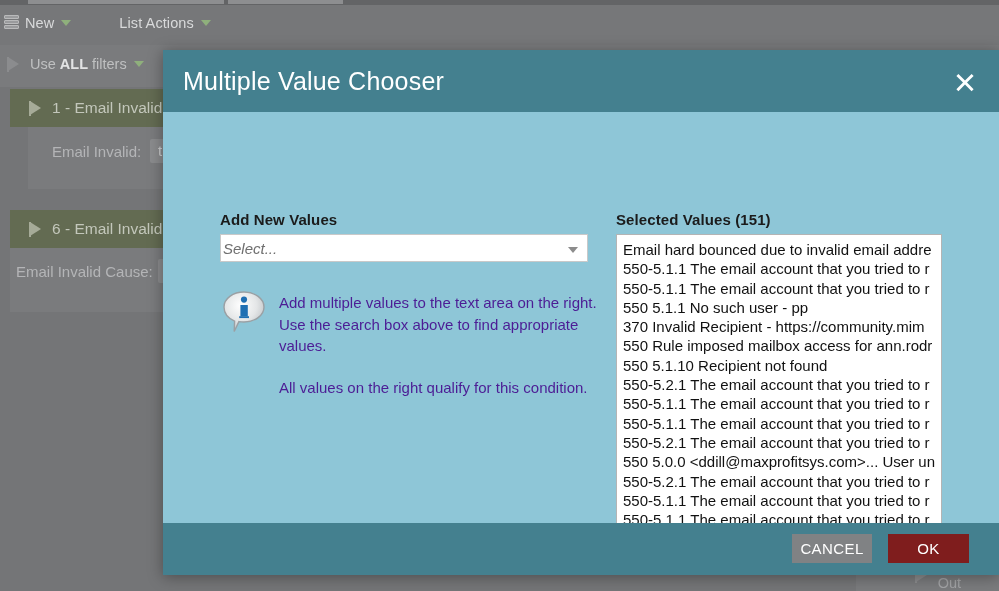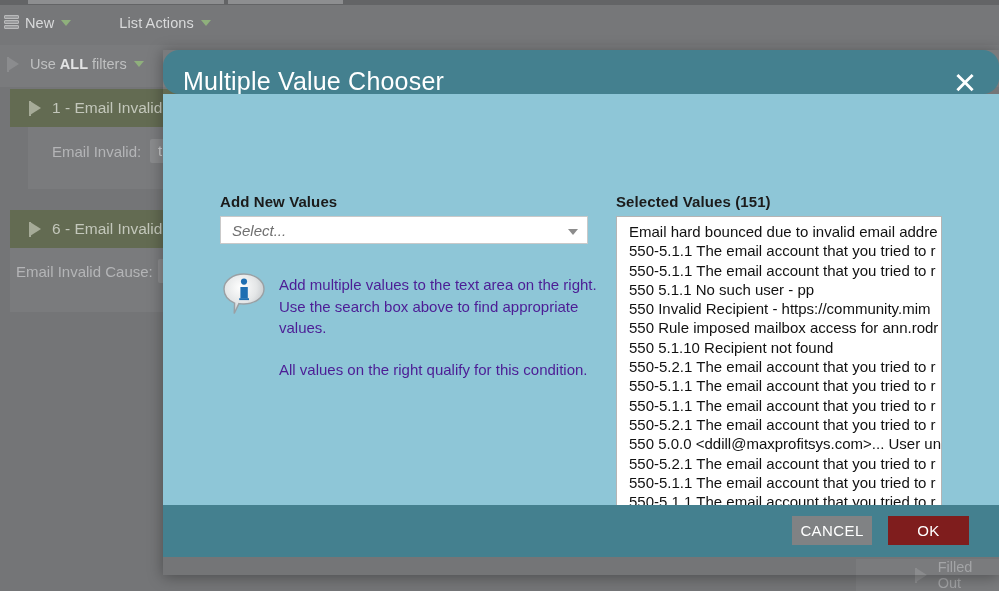--- a/index.html
+++ b/index.html
@@ -176,23 +176,22 @@
 
   
   #modal {
     position: absolute;
     left: 163px; top: 50px;
     width: 836px; height: 525px;
     box-shadow: 0 2px 14px rgba(0,0,0,.35);
   }
   .modal-header {
     position: relative;
-    height: 44px;
+    height: 62px;
     background: #44808f;
-    border-radius: 16px;
   }
   .modal-title {
     position: absolute;
     left: 20px; top: 17px;
     color: #ffffff;
     font-size: 25px;
     font-weight: normal;
     letter-spacing: .2px;
   }
   .modal-close {
@@ -226,21 +225,21 @@
     position: absolute;
     left: 57px; top: 122px;
     width: 368px; height: 28px;
     background: #ffffff;
     border: 1px solid #c9c9c9;
     box-sizing: border-box;
     cursor: pointer;
   }
   .select-placeholder {
     position: absolute;
-    left: 11px; top: 5px;
+    left: 2px; top: 5px;
     color: #6f6f6f;
     font-size: 15px;
     font-style: italic;
   }
   .select-arrow {
     position: absolute;
     right: 9px; top: 12px;
     width: 0; height: 0;
     border-left: 5px solid transparent;
     border-right: 5px solid transparent;
@@ -264,21 +263,21 @@
   .info-text p.second { margin-top: 20px; }
 
   .values-area {
     position: absolute;
     left: 453px; top: 122px;
     width: 326px; height: 313px;
     background: #ffffff;
     border: 1px solid #b4b4b4;
     box-sizing: border-box;
     overflow: hidden;
-    padding: 5px 0 0 12px;
+    padding: 5px 0 0 6px;
     cursor: text;
   }
   .values-line {
     color: #111111;
     font-size: 15px;
     line-height: 19.3px;
     white-space: nowrap;
     overflow: hidden;
   }
 
@@ -405,21 +404,21 @@
       <p class="second">All values on the right qualify for this condition.</p>
     </div>
 
     <div class="section-label" id="selected-values-label">Selected Values (151)</div>
 
     <div class="values-area" id="values-area">
         <div class="values-line">Email hard bounced due to invalid email addre</div>
         <div class="values-line">550-5.1.1 The email account that you tried to r</div>
         <div class="values-line">550-5.1.1 The email account that you tried to r</div>
         <div class="values-line">550 5.1.1 No such user - pp</div>
-        <div class="values-line">550 Invalid Recipient - https://community.mim</div>
+        <div class="values-line">370 Invalid Recipient - https://community.mim</div>
         <div class="values-line">550 Rule imposed mailbox access for ann.rodr</div>
         <div class="values-line">550 5.1.10 Recipient not found</div>
         <div class="values-line">550-5.2.1 The email account that you tried to r</div>
         <div class="values-line">550-5.1.1 The email account that you tried to r</div>
         <div class="values-line">550-5.1.1 The email account that you tried to r</div>
         <div class="values-line">550-5.2.1 The email account that you tried to r</div>
         <div class="values-line">550 5.0.0 &lt;ddill@maxprofitsys.com&gt;... User un</div>
         <div class="values-line">550-5.2.1 The email account that you tried to r</div>
         <div class="values-line">550-5.1.1 The email account that you tried to r</div>
         <div class="values-line">550-5.1.1 The email account that you tried to r</div>

